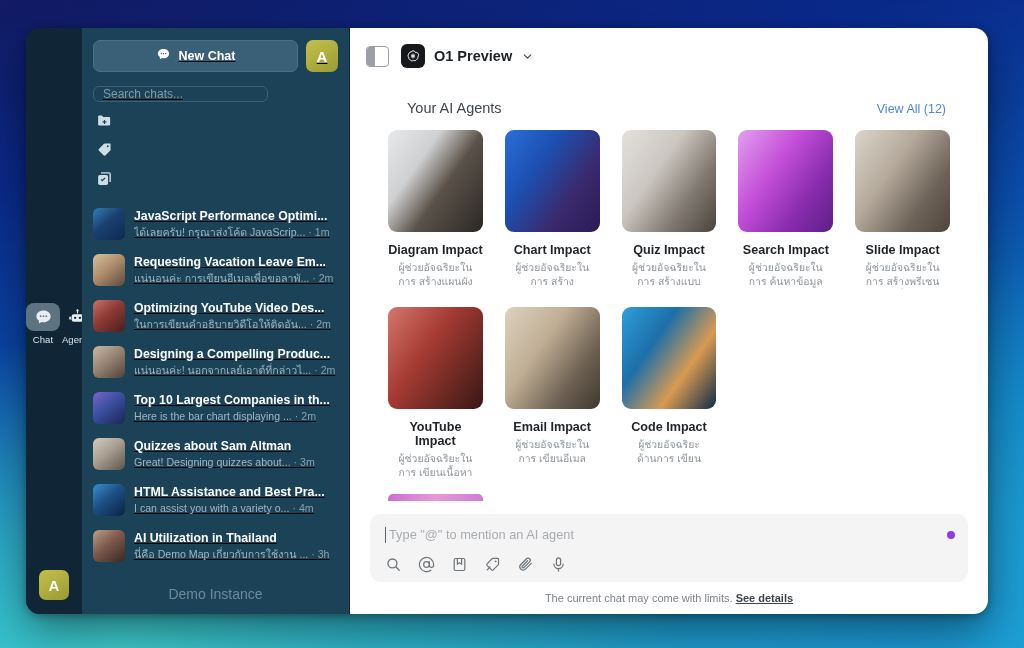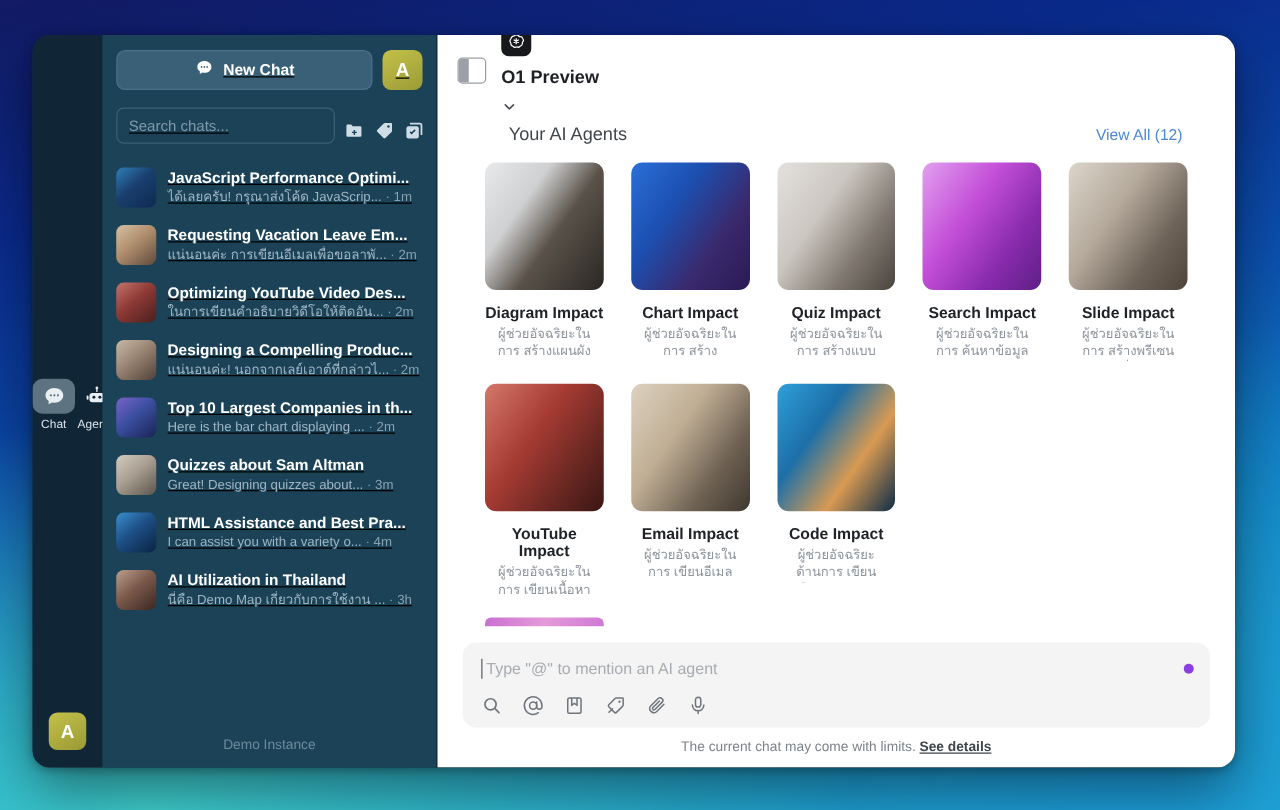--- a/index.html
+++ b/index.html
@@ -82,22 +82,23 @@
     cursor: pointer;
   }
   .acct-badge {
     width: 32px; height: 32px; border-radius: 7px;
     background: linear-gradient(150deg,#c3c14a,#9b9b36);
     color: #fff; font-size: 15px; font-weight: bold;
     display: flex; align-items: center; justify-content: center;
     cursor: pointer;
   }
   .search-row {
-    display: flex; align-items: flex-end; gap: 7px;
+    display: flex; align-items: flex-start; gap: 7px;
     padding: 10px 11px 10px 11px;
+    flex-direction: column;
   }
   .search-box {
     flex: 1; height: 29px; border-radius: 6px;
     background: #1b4257; border: 1px solid #3d6076;
     color: #8ba6b6; font-size: 12px;
     padding: 0 9px; outline: none;
     font-family: inherit;
   }
   .search-box::placeholder { color: #7f9aaa; }
   .sb-ico-btn {
@@ -125,21 +126,21 @@
     line-height: 15px;
   }
   .chat-sub {
     font-size: 10.6px; color: #9fb6c4;
     white-space: nowrap; overflow: hidden; text-overflow: ellipsis;
     line-height: 15px; margin-top: 1px;
   }
   .chat-sub .time { color: #88a1b1; }
   .demo-instance {
     position: absolute; bottom: 12px; left: 0; right: 0;
-    text-align: center; font-size: 11px; color: #6d8b9c;
+    text-align: center; font-size: 14px; color: #6d8b9c;
   }
 
   
   .main {
     flex: 1; background: #ffffff;
     display: flex; flex-direction: column;
     min-width: 0; position: relative;
   }
   .main-header {
     height: 56px; flex: 0 0 56px;
@@ -147,21 +148,21 @@
     padding: 0 16px; gap: 12px;
   }
   .toggle-btn {
     width: 23px; height: 21px; border-radius: 4px;
     border: 1.6px solid #9aa0a6;
     display: flex; cursor: pointer; overflow: hidden;
     background: #fff;
   }
   .toggle-btn i { width: 8px; background: #9aa0a6; display:block; }
   .model-pill {
-    display: flex; align-items: flex-start; gap: 9px; cursor: pointer; flex-direction: column;
+    display: flex; align-items: center; gap: 9px; cursor: pointer;
   }
   .oai-logo {
     width: 24px; height: 24px; border-radius: 6px;
     background: #16181c; color: #fff;
     display: flex; align-items: center; justify-content: center;
   }
   .model-name { font-size: 14.5px; font-weight: bold; color: #1d2024; }
   .chev { color: #4a4f55; display: flex; }
 
   

